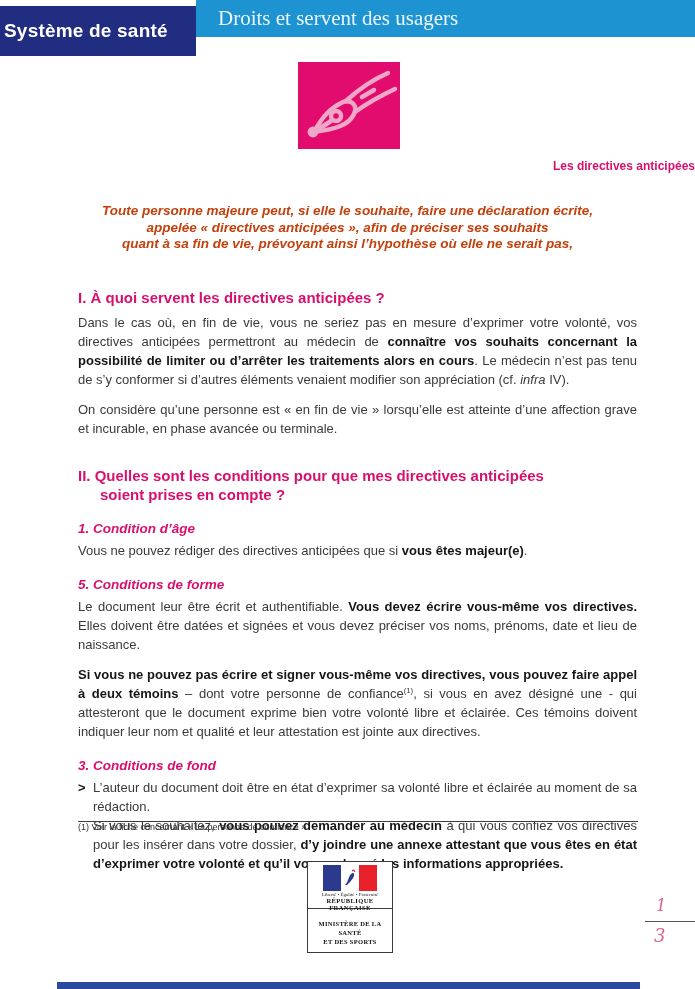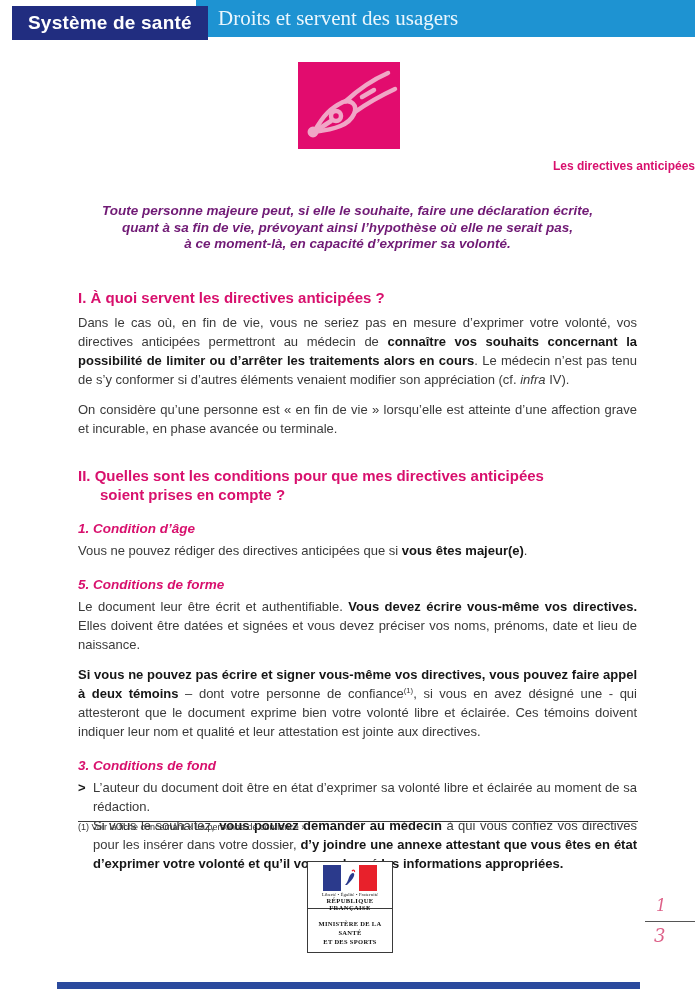--- a/index.html
+++ b/index.html
@@ -7,33 +7,33 @@
     --body:#3a3a3a; --bold:#161616; --barblue:#2b4a9d;
   }
   html,body{margin:0;padding:0;background:#fff;}
   .page{position:relative;width:695px;height:989px;background:#ffffff;overflow:hidden;
         font-family:"Liberation Sans","DejaVu Sans",sans-serif;color:var(--body);}
 
   
   .hdr-right{position:absolute;left:196px;top:0;right:0;height:37px;background:var(--blue);
              display:flex;align-items:center;padding-left:22px;box-sizing:border-box;}
   .hdr-right span{font-family:"Liberation Serif","DejaVu Serif",serif;font-size:21px;color:#eaf6fd;}
-  .hdr-left{position:absolute;left:12px;top:6px;width:196px;height:34px;background:var(--navy);
-            display:flex;align-items:center;padding-left:16px;box-sizing:border-box;}
+  .hdr-left{position:absolute;left:0;top:6px;width:196px;height:50px;background:var(--navy);
+            display:flex;align-items:center;padding-left:4px;box-sizing:border-box;}
   .hdr-left span{font-size:19px;font-weight:bold;color:#ffffff;letter-spacing:0.2px;}
 
   
   .icon-box{position:absolute;left:298px;top:62px;width:102px;height:87px;background:var(--pinkbox);}
   .icon-box svg{display:block;width:100%;height:100%;overflow:visible;}
 
   .doc-title{position:absolute;top:159px;left:0;width:100%;text-align:right;
              color:var(--pink);font-size:12px;font-weight:bold;}
 
   .intro{position:absolute;top:203px;left:55px;right:55px;text-align:center;
-         font-weight:bold;font-style:italic;font-size:13.5px;line-height:16.5px;color:#701a75;}
+         font-weight:bold;font-style:italic;font-size:13.5px;line-height:16.5px;color:#c2410c;}
 
   
   .content{position:absolute;top:288px;left:78px;width:559px;font-size:13px;line-height:19px;}
   .sec-h{color:var(--pink);font-size:15px;font-weight:bold;line-height:19px;margin:0 0 6px 0;}
   .sec-h2{color:var(--pink);font-size:15px;font-weight:bold;line-height:19px;margin:28px 0 0 0;}
   .sec-h2-l2{color:var(--pink);font-size:15px;font-weight:bold;line-height:19px;margin:0 0 0 22px;}
   .sub-h{color:var(--pink);font-size:13.5px;font-weight:bold;font-style:italic;margin:15px 0 3px 0;}
   .para{margin:0;text-align:justify;}
   .para + .para{margin-top:11px;}
   .b{font-weight:bold;color:var(--bold);}
@@ -93,22 +93,22 @@
         <path d="M57 50 C71 40 82 34 97 27"></path>
         <path d="M64 35 L76 28"></path>
       </g>
     </svg>
   </div>
 
   <div class="doc-title">Les directives anticipées</div>
 
   <div class="intro">
     <div>Toute personne majeure peut, si elle le souhaite, faire une déclaration écrite,</div>
+    <div>appelée « directives anticipées », afin de préciser ses souhaits</div>
     <div>quant à sa fin de vie, prévoyant ainsi l’hypothèse où elle ne serait pas,</div>
-    <div>à ce moment-là, en capacité d’exprimer sa volonté.</div>
   </div>
 
   <div class="content">
 
     <div class="sec-h">I. À quoi servent les directives anticipées ?</div>
     <p class="para"><span>Dans le cas où, en fin de vie, vous ne seriez pas en mesure d’exprimer votre volonté, vos directives anticipées permettront au médecin de </span><span class="b">connaître vos souhaits concernant la possibilité de limiter ou d’arrêter les traitements alors en cours</span><span>. Le médecin n’est pas tenu de s’y conformer si d’autres éléments venaient modifier son appréciation (cf. </span><span class="i">infra</span><span> IV).</span></p>
     <p class="para"><span>On considère qu’une personne est « en fin de vie » lorsqu’elle est atteinte d’une affection grave et incurable, en phase avancée ou terminale.</span></p>
 
     <div class="sec-h2">II. Quelles sont les conditions pour que mes directives anticipées</div>
     <div class="sec-h2-l2">soient prises en compte ?</div>

